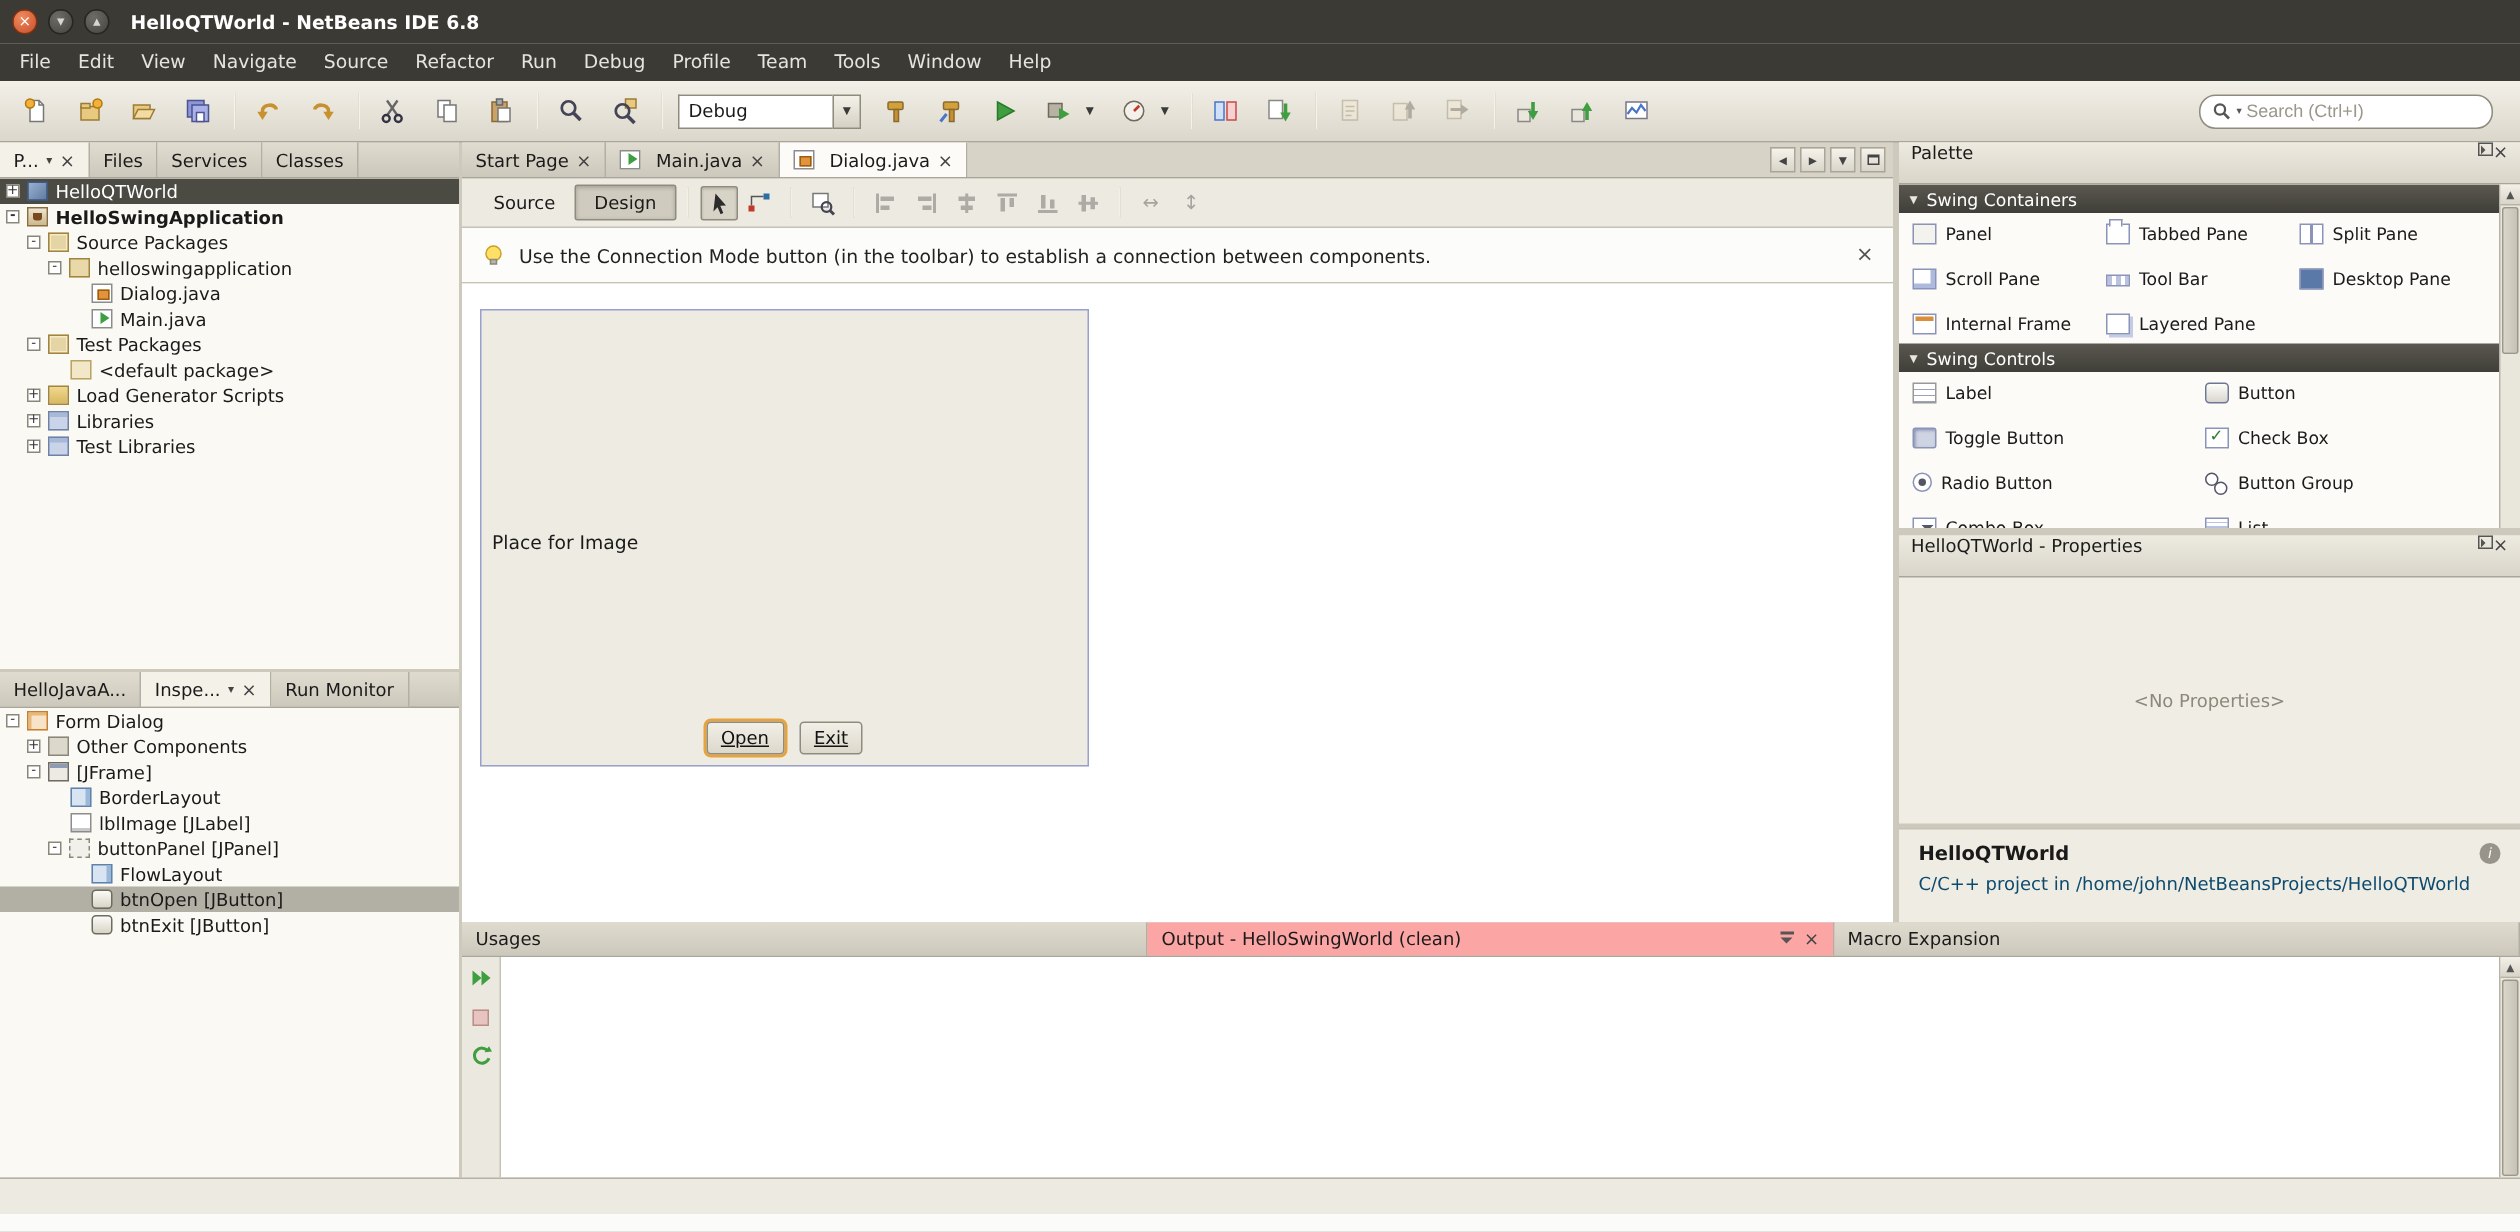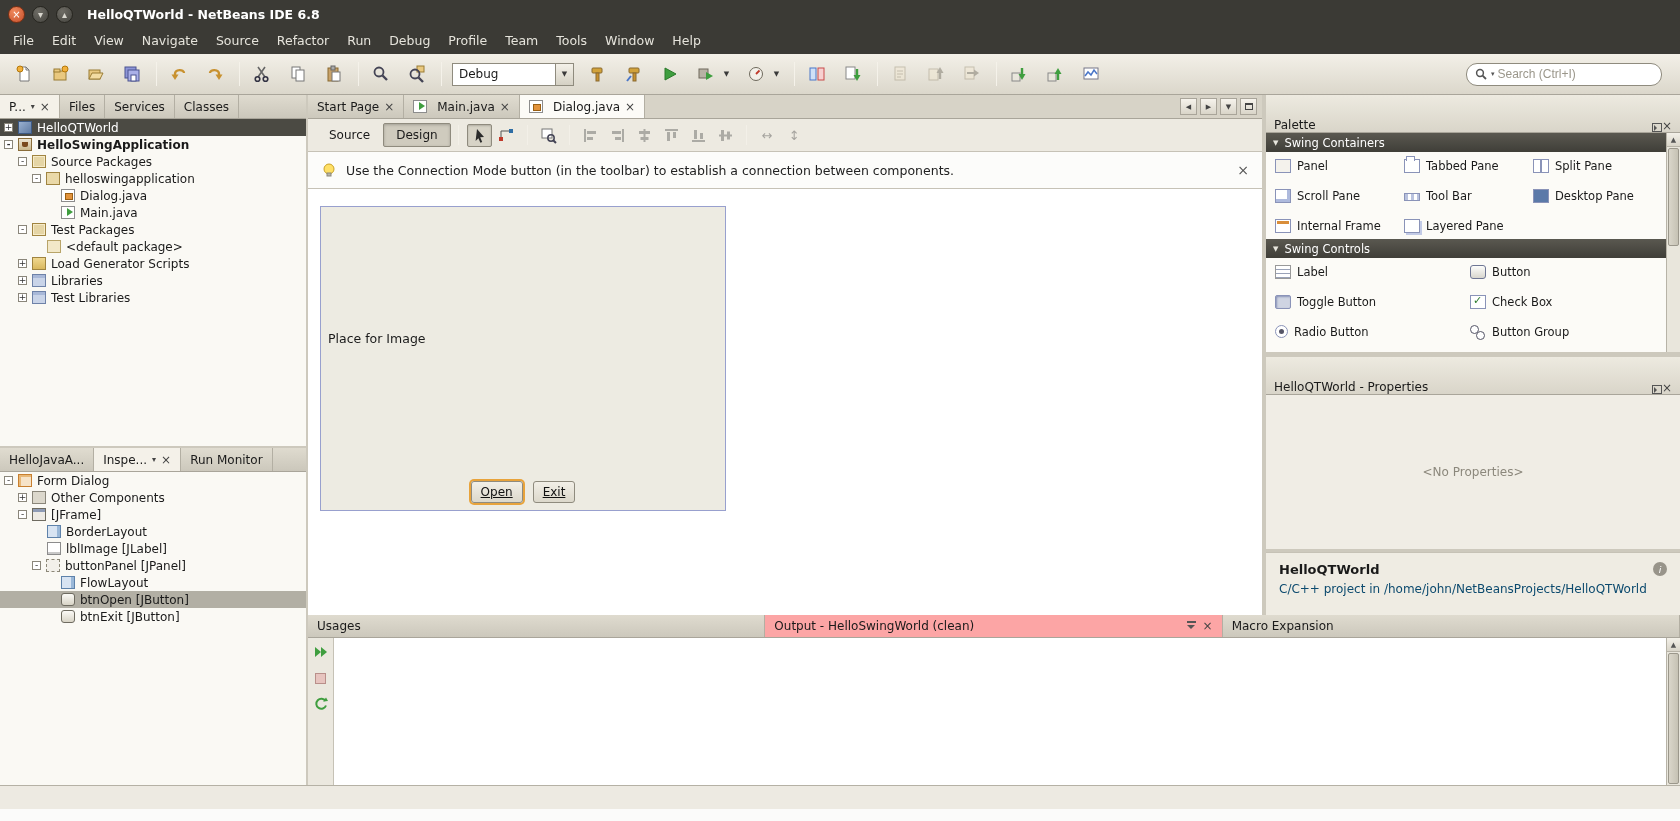--- a/index.html
+++ b/index.html
@@ -83,27 +83,27 @@
   .vbtn.pressed{background:#CFCBBE;border-color:#8F8B7E;box-shadow:inset 0 1px 3px rgba(0,0,0,.22)}
   .dico{width:25px;height:23px;display:flex;align-items:center;justify-content:center;border:1px solid transparent;border-radius:2px;margin:0 1px}
   .dico.pressed{background:#D7D3C6;border-color:#8F8B7E;box-shadow:inset 0 1px 2px rgba(0,0,0,.18)}
   .dsep{width:1px;height:20px;background:#B5B1A5;border-right:1px solid #F3F0E8;margin:0 7px}
   .dis{opacity:.42}
   .rsz{font-size:13px;color:#444}
   .hintbar{height:37px;background:#FCFCFA;border-bottom:1px solid #C6C2B6;display:flex;align-items:center;padding:0 13px;font-size:12.5px;color:#222;flex:none;gap:9px}
   .hclose{margin-left:auto;color:#555;font-size:14px}
   .canvas{flex:1;position:relative;background:#fff}
   .form{position:absolute;left:12px;top:17px;width:406px;height:305px;background:#EDEBE2;border:1px solid #98A0CE}
-  .imglabel{position:absolute;left:7px;top:124px;font-size:12.5px;color:#1a1a1a}
+  .imglabel{position:absolute;left:7px;top:147px;font-size:12.5px;color:#1a1a1a}
   .btnrow{position:absolute;left:0;right:0;bottom:7px;display:flex;justify-content:center;gap:10px}
   .fbtn{font-family:inherit;font-size:12px;color:#111;padding:3px 9px;background:linear-gradient(#F2EFE7,#DCD8CB);border:1px solid #8F8B7E;border-radius:3px;text-decoration:underline}
   .fbtn.focused{box-shadow:0 0 0 2px #E8A33B}
 
   
-  .whead{height:38px;background:linear-gradient(#EDEAE0,#D9D5C9);border-bottom:1px solid #A9A59A;display:flex;align-items:flex-end;padding:0 8px;font-size:12px}
+  .whead{height:28px;background:linear-gradient(#EDEAE0,#D9D5C9);border-bottom:1px solid #A9A59A;display:flex;align-items:flex-start;padding:0 8px;font-size:12px}
   .wspace{flex:1}
   .dockic{width:10px;height:9px;border:1px solid #555;position:relative;margin-left:6px}
   .dockic::after{content:"";position:absolute;right:1px;top:1px;border:3px solid transparent;border-left-color:#555}
   .palette{position:absolute;top:0;left:0;right:0;height:257px;display:flex;flex-direction:column;background:#FCFBF7}
   .palbody{flex:1;position:relative;overflow:hidden;padding-right:14px}
   .psech{height:19px;background:linear-gradient(#5A5850,#3F3E38);color:#fff;display:flex;align-items:center;padding:0 7px;font-size:11.5px;gap:6px}
   .parrow{font-size:7px;color:#E8E6DE}
   .pgrid{display:grid;padding:5px 0 5px 9px;row-gap:13px}
   .c3{grid-template-columns:129px 129px auto}
   .c2{grid-template-columns:195px auto}

